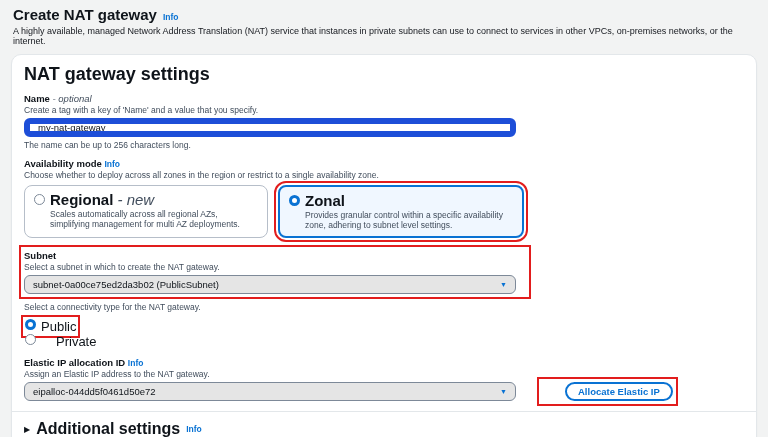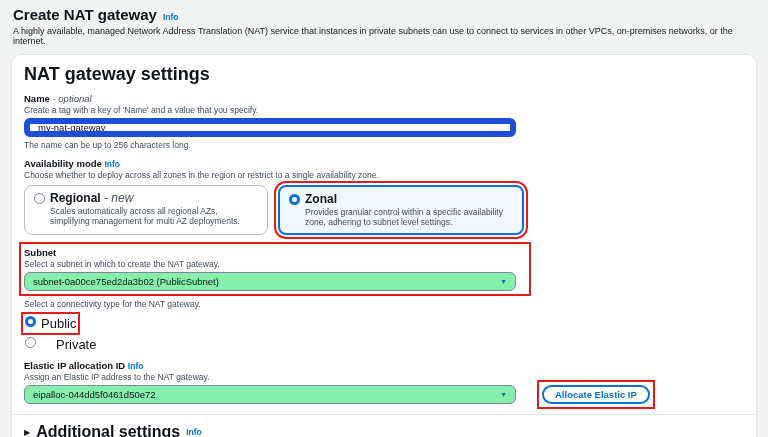--- a/index.html
+++ b/index.html
@@ -42,64 +42,64 @@
     border:6px solid #1d4ed8; border-radius:6px;
     padding:0 8px; font-size:9.5px; color:#0f141a;
     font-family:"Liberation Sans", sans-serif;
     margin-top:3px; background:#fff; outline:none;
   }
 
   
   .select {
     width:492px; height:19px;
     border:1px solid #7d8998; border-radius:6px;
-    background:#86efac; margin-top:3px;
+    background:#e5e5e5; margin-top:3px;
     display:flex; align-items:center; justify-content:space-between;
     padding:0 8px; font-size:9.5px; cursor:pointer;
   }
   .caret { color:#0972d3; font-size:7px; line-height:1; }
 
   
   .tile-row { display:flex; gap:10px; width:500px; margin-top:5px; }
   .tile {
     flex:1; border:1px solid #b6bec9; border-radius:8px;
     padding:5px 9px 6px 9px; background:#fff; cursor:pointer;
   }
   .tile.selected {
     border:2px solid #0972d3; background:#f0f7ff;
     outline:2px solid #e21d1d; outline-offset:2px;
   }
   .tile-head { display:flex; align-items:center; gap:5px; }
-  .tile-title { font-size:12px; font-weight:bold; }
+  .tile-title { font-size:15px; font-weight:bold; }
   .tile-desc { font-size:8.5px; color:#414d5c; margin:1px 0 0 16px; }
 
   .radio {
     width:11px; height:11px; border-radius:50%;
     border:1px solid #7d8998; background:#fff; flex:none; display:inline-block;
   }
   .radio.checked { border:3.5px solid #0972d3; }
 
   
   .annot-subnet { width:502px; outline:2px solid #e21d1d; outline-offset:3px; margin-top:12px; }
   .annot-public { display:inline-block; outline:2px solid #e21d1d; outline-offset:2px; margin:3px 0 0 1px; }
   .annot-allocate { outline:2px solid #e21d1d; outline-offset:3px; }
 
   .radio-option { display:flex; align-items:flex-start; gap:5px; font-size:13px; }
   .plain-radios { margin-top:4px; }
-  .private-row { margin-top:6px; margin-left:1px;gap:20px; }
+  .private-row { margin-left:1px;gap:20px; }
 
   .eip-row { display:flex; align-items:flex-end; gap:26px; }
 
   
   .btn-secondary {
     display:inline-flex; align-items:center; justify-content:center;
     border:2px solid #0972d3; color:#0972d3; background:#fff;
     font-weight:bold; font-size:9.5px;
     border-radius:14px; padding:2px 11px; height:19px;
-    cursor:pointer; font-family:"Liberation Sans", sans-serif; white-space:nowrap;
+    cursor:pointer; font-family:"Liberation Sans", sans-serif; white-space:nowrap;margin-left:23px;
   }
 
   .divider { border:none; border-top:1px solid #e3e7ea; margin:10px -12px 0 -12px; }
   .expander { display:flex; align-items:center; gap:6px; margin-top:8px; cursor:pointer; }
   .expand-arrow { font-size:8px; color:#0f141a; }
   .expander-label { font-size:16px; font-weight:bold; }
 </style>
 </head>
 <body>
 

